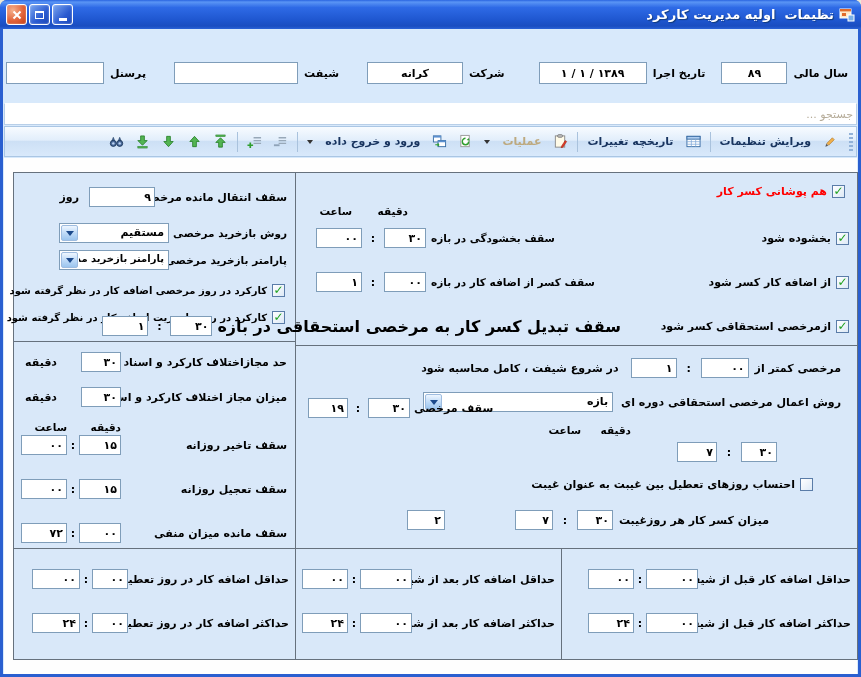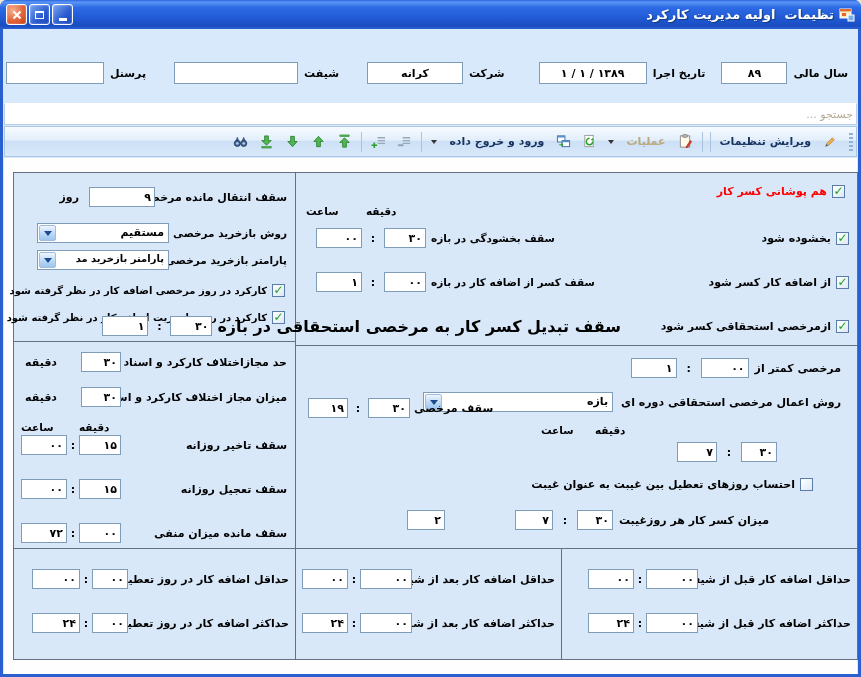--- a/index.html
+++ b/index.html
@@ -67,41 +67,41 @@
   #grpC { left:291px; top:14px;  width:563px; height:174px; }
   #grpD { left:291px; top:187px; width:563px; height:204px; }
   #grpOT3 { left:9px;   top:390px; width:283px; height:112px; }
   #grpOT2 { left:291px; top:390px; width:267px; height:112px; }
   #grpOT1 { left:557px; top:390px; width:297px; height:112px; }
 
   .row { display:flex; align-items:center; direction:rtl; }
   .abs { position:absolute; }
   .colon { width:12px; text-align:center; font-weight:bold; }
   .unit { font-weight:bold; }
-  .hm-hdr { font-weight:bold; font-size:10.5px; text-align:left; }
+  .hm-hdr { font-weight:bold; font-size:10.5px; text-align:right; }
 
   .cb { width:13px; height:13px; border:1px solid #5a7ca8; background:linear-gradient(135deg,#ffffff,#dde9f6); display:inline-flex; align-items:center; justify-content:center; flex:0 0 13px; }
   .cb.checked::after { content:"✓"; color:#1ca01c; font-size:12px; font-weight:bold; line-height:1; margin-top:-1px; }
   .cbrow { display:flex; align-items:center; gap:5px; direction:rtl; }
   .red { color:#ff0000; }
 
   .combo { display:flex; direction:rtl; align-items:stretch; border:1px solid #7f9db9; background:#fff; height:20px; }
   .combo .val { flex:1; font-weight:bold; padding:2px 4px 0 0; white-space:nowrap; overflow:hidden; }
   .combo .btn { width:17px; margin:1px; border:1px solid #9ebce0; border-radius:2px;
                 background:linear-gradient(180deg,#eef6ff,#bcd9f7 55%,#9cc5ee);
                 display:flex; align-items:center; justify-content:center; }
   .combo .btn::after { content:""; width:0; height:0; border:4px solid transparent; border-top:5px solid #1c4a8c; margin-top:4px; }
 
   
   #grpA .r1 { margin:14px 8px 0 0; }
   #grpA .r1 .lbl { width:132px; }
   #grpA .r2 { margin:16px 8px 0 0; }
   #grpA .r3 { margin:7px 8px 0 0; }
   #grpA .r2 .lbl, #grpA .r3 .lbl { width:118px; font-size:10.5px; }
-  #grpA .combo { width:132px; }
+  #grpA .combo { width:110px; }
   #grpA .cbrow { margin:14px 10px 0 0; font-size:10px; }
   #grpA .cbrow .lbl { font-size:10px; }
 
   
   #grpB .lblB { width:166px; text-align:right; white-space:nowrap; }
   #grpB .r { margin-right:8px; }
   .w40{width:40px}.w42{width:42px}.w46{width:46px}.w36{width:36px}.w38{width:38px}.w48{width:48px}.w52{width:52px}
   #grpB .unitgap { margin-right:24px; }
 
   
@@ -176,20 +176,30 @@
       <div class="tbtn">
         <span class="tico">
           <svg width="15" height="15" viewBox="0 0 16 16">
               <path d="M2.5 13.5l1-3 2 2-3 1z" fill="#555"></path>
               <path d="M4 10l6-6 2 2-6 6-2-2z" fill="#f1b04c" stroke="#a06a1a" stroke-width="0.6"></path>
             </svg>
         </span>
         <span>ویرایش تنظیمات</span>
       </div>
       <span class="tsep"></span>
+      <div class="tbtn">
+        <span class="tico">
+          <svg width="15" height="15" viewBox="0 0 16 16">
+              <rect x="1" y="2.5" width="14" height="11" fill="#fff" stroke="#3a6ea5"></rect>
+              <rect x="1" y="2.5" width="14" height="3" fill="#aecdf0" stroke="#3a6ea5"></rect>
+              <path d="M5.7 5.5v8M10.3 5.5v8M1 8.2h14M1 10.9h14" stroke="#7fa8d8" stroke-width="0.8"></path>
+            </svg>
+        </span>
+        <span>تاریخچه تغییرات</span>
+      </div>
       <span class="tsep"></span>
       <div class="tbtn dim">
         <span class="tico">
           <svg width="15" height="15" viewBox="0 0 16 16">
               <rect x="2.5" y="2" width="10" height="12" fill="#fffbe8" stroke="#8a8a8a"></rect>
               <rect x="5" y="0.8" width="5" height="2.6" rx="0.8" fill="#c8c8c8" stroke="#777"></rect>
               <path d="M9 13l4-6 1.6 1-4 6-2 .6z" fill="#e23a2a" stroke="#901800" stroke-width="0.5"></path>
             </svg>
         </span>
         <span>عملیات</span>
@@ -396,20 +406,21 @@
           </div>
         </div>
       </div>
 
       <div class="grp" id="grpD">
         <div class="row abs" style="top:12px;right:16px;gap:6px">
           <span class="lbl lblD">مرخصی کمتر از</span>
           <input class="w48" value="۰۰" style="">
           <span class="colon">:</span>
           <input class="w46" value="۱" style="">
+          <span class="lbl lblD" style="margin-right:6px">در شروع شیفت ، کامل محاسبه شود</span>
         </div>
 
         <div class="row abs" style="top:46px;right:16px;gap:8px">
           <span class="lbl lblD">روش اعمال مرخصی استحقاقی دوره ای</span>
           <div class="combo" style="width:190px">
             <span class="val">بازه</span>
             <span class="btn"></span>
           </div>
         </div>
 

